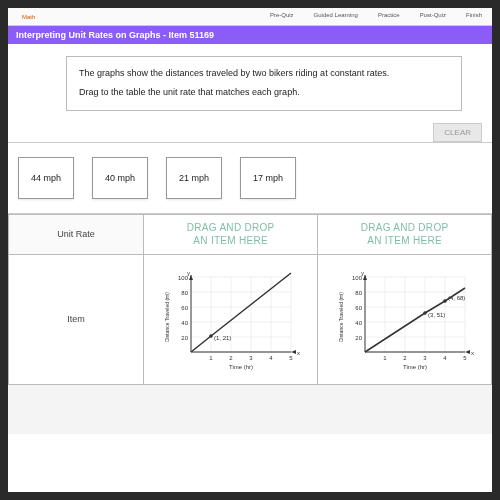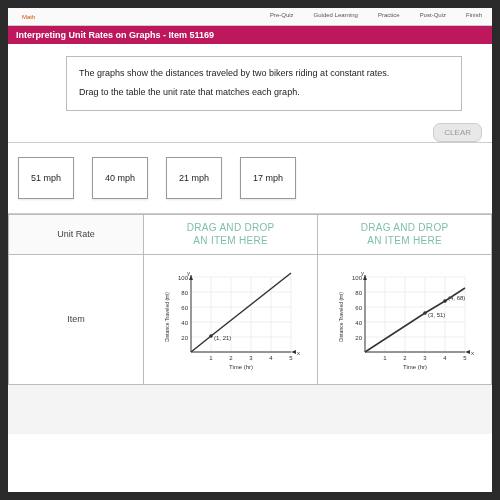--- a/index.html
+++ b/index.html
@@ -34,21 +34,21 @@
     border-bottom: 1px solid #ccc;
     background: #fafafa;
   }
   .top-nav .math-tab {
     color: #d35400;
     margin-right: auto;
     padding: 2px 4px;
   }
   .top-nav span { text-align: center; line-height: 1.1; }
   .title-bar {
-    background: #be185d;
+    background: #8b5cf6;
     color: #fff;
     font-size: 9px;
     padding: 4px 8px;
     font-weight: bold;
   }
   .content {
     padding: 12px 30px 6px 30px;
     margin-left: 28px;
   }
   .prompt-box {
@@ -60,21 +60,21 @@
     line-height: 1.5;
   }
   .clear-btn {
     display: block;
     margin: 6px 10px 0 auto;
     font-size: 8px;
     color: #999;
     background: #e8e8e8;
     border: 1px solid #ccc;
     padding: 4px 10px;
-    border-radius: 7px;
+    border-radius: 0;
     width: fit-content;
   }
   .chips-row {
     display: flex;
     gap: 18px;
     padding: 14px 10px 14px 10px;
     border-top: 1px solid #ccc;
     border-bottom: 1px solid #ccc;
     background: #fff;
   }
@@ -165,21 +165,21 @@
       <div style="height:6px"></div>
       <div>Drag to the table the unit rate that matches each graph.</div>
     </div>
   </div>
 
   <div class="clear-btn">
     <span>CLEAR</span>
   </div>
 
   <div class="chips-row">
-    <div class="chip">51 mph</div>
+    <div class="chip">44 mph</div>
     <div class="chip">40 mph</div>
     <div class="chip">21 mph</div>
     <div class="chip">17 mph</div>
   </div>
 
   <div class="table-area">
     <table class="tbl">
       <tbody>
             <tr>
         <td class="hdr-cell col-rate">

